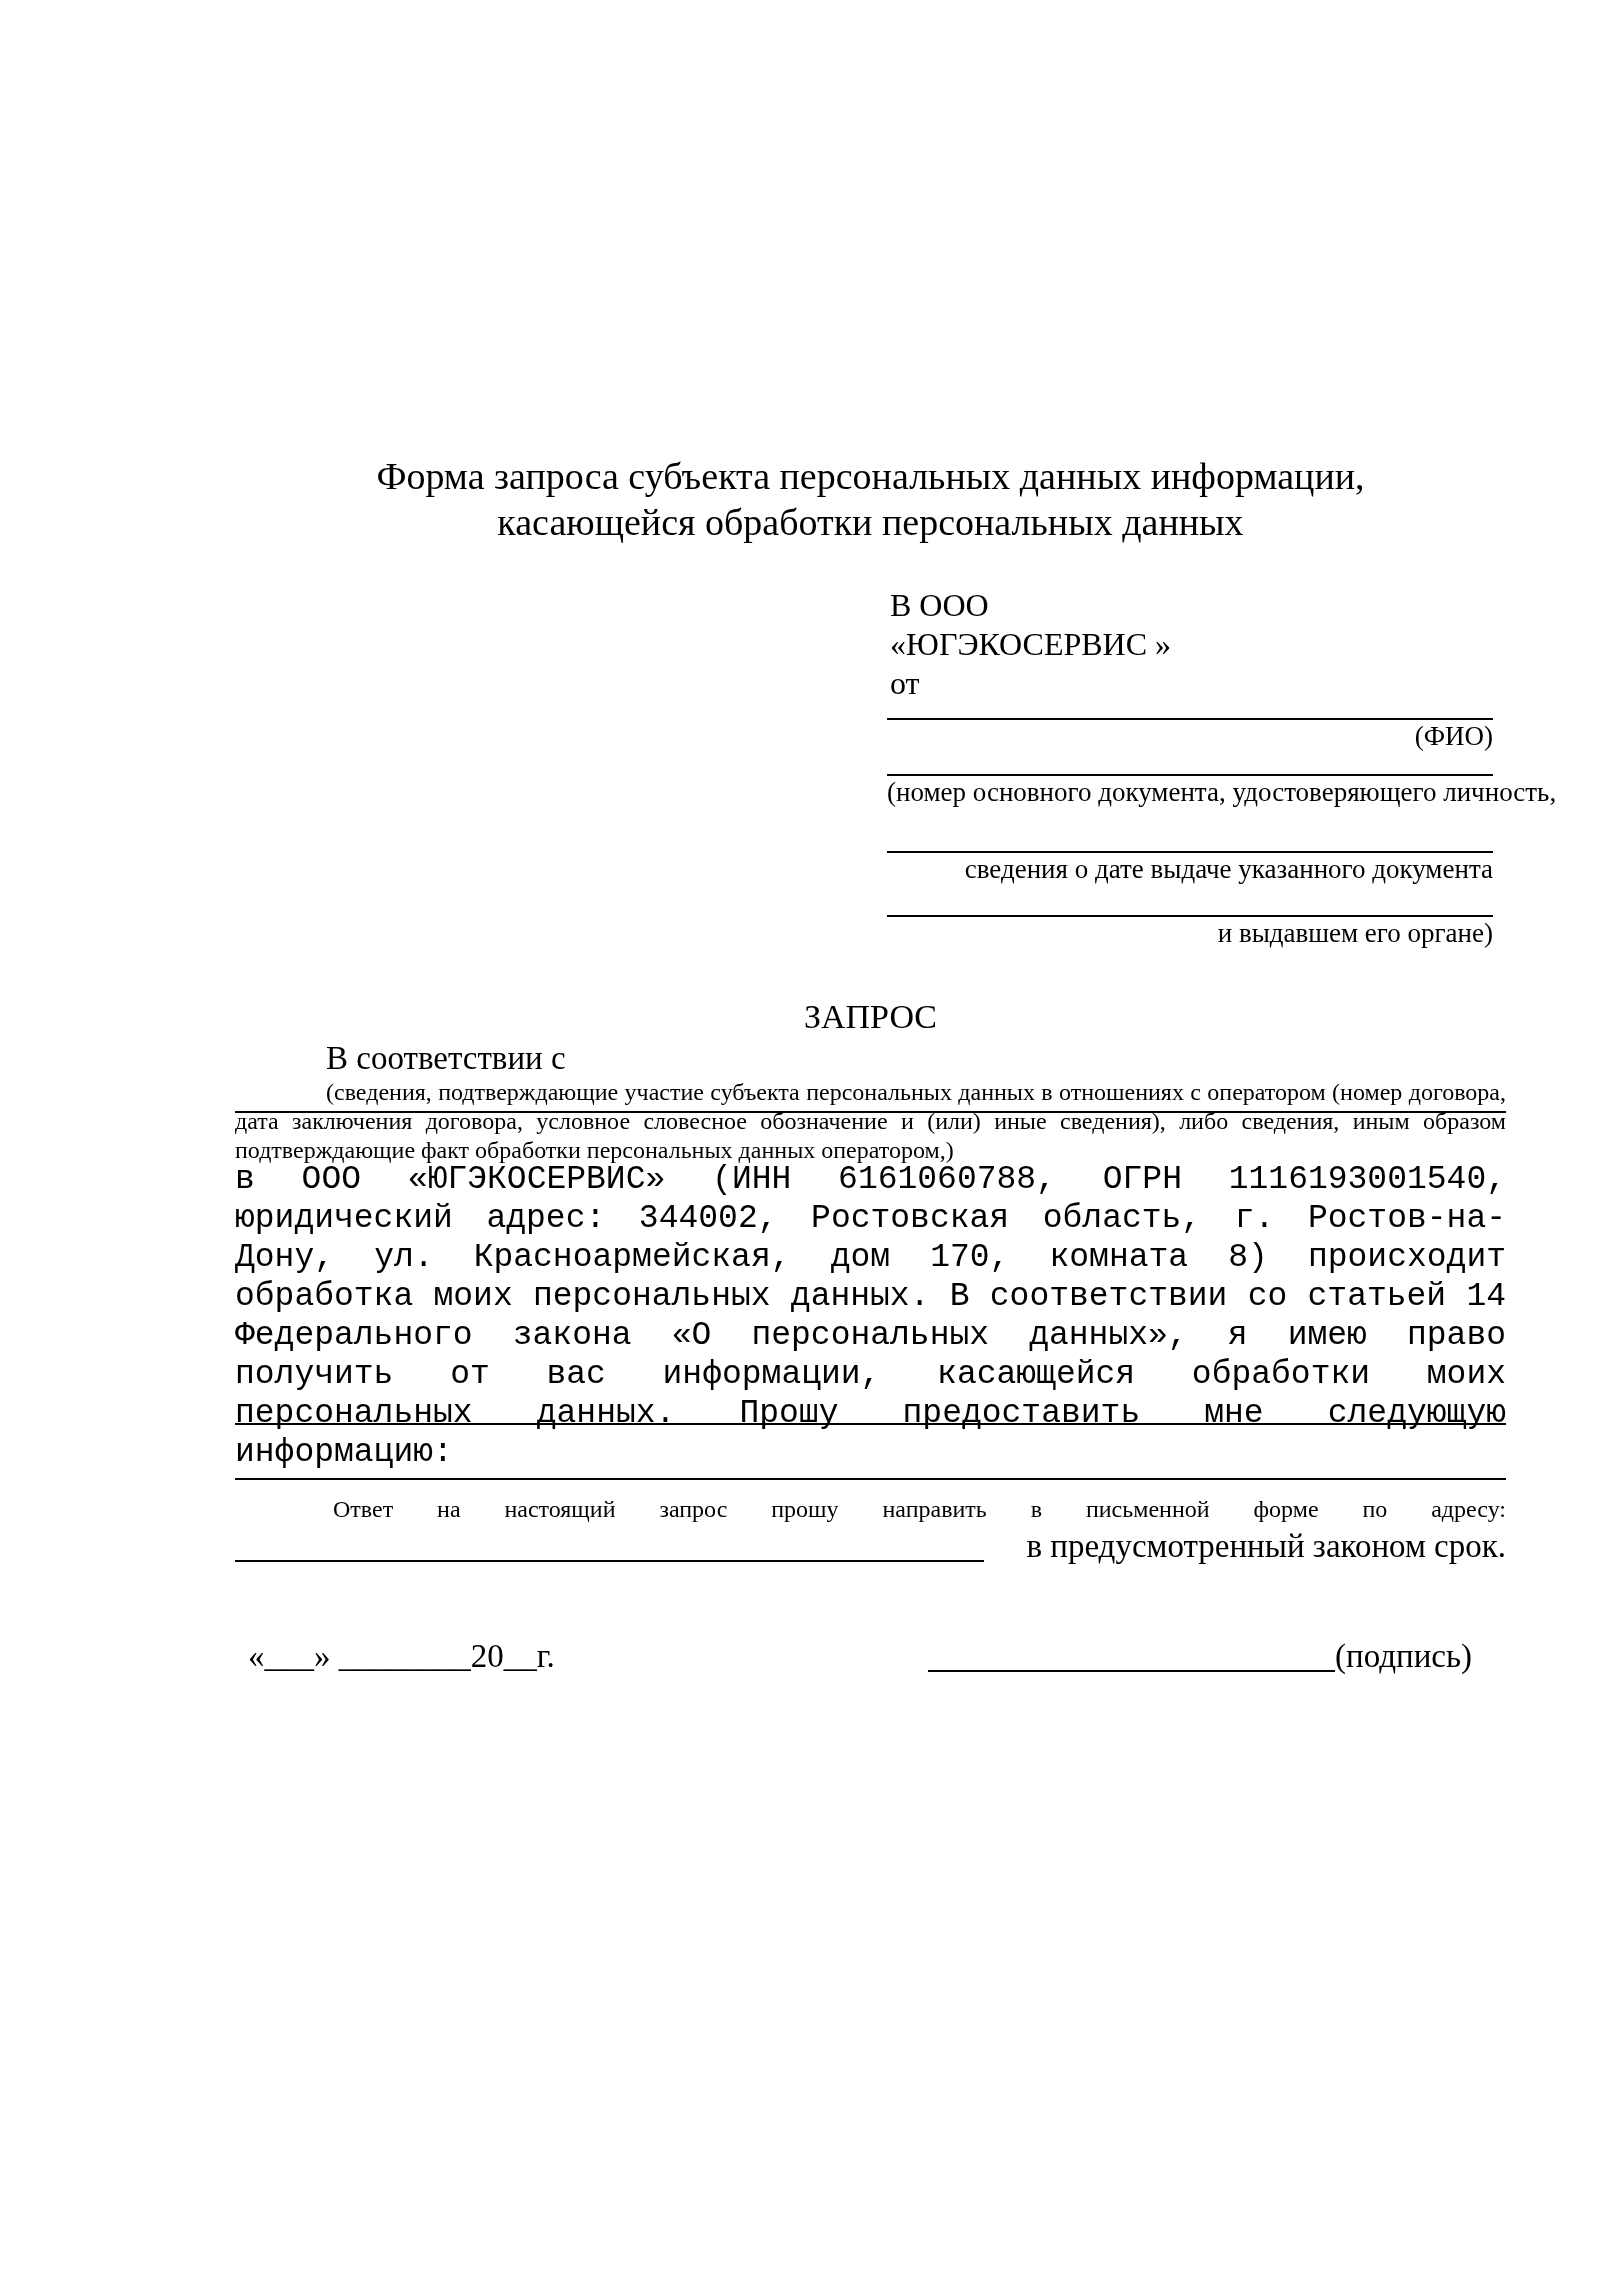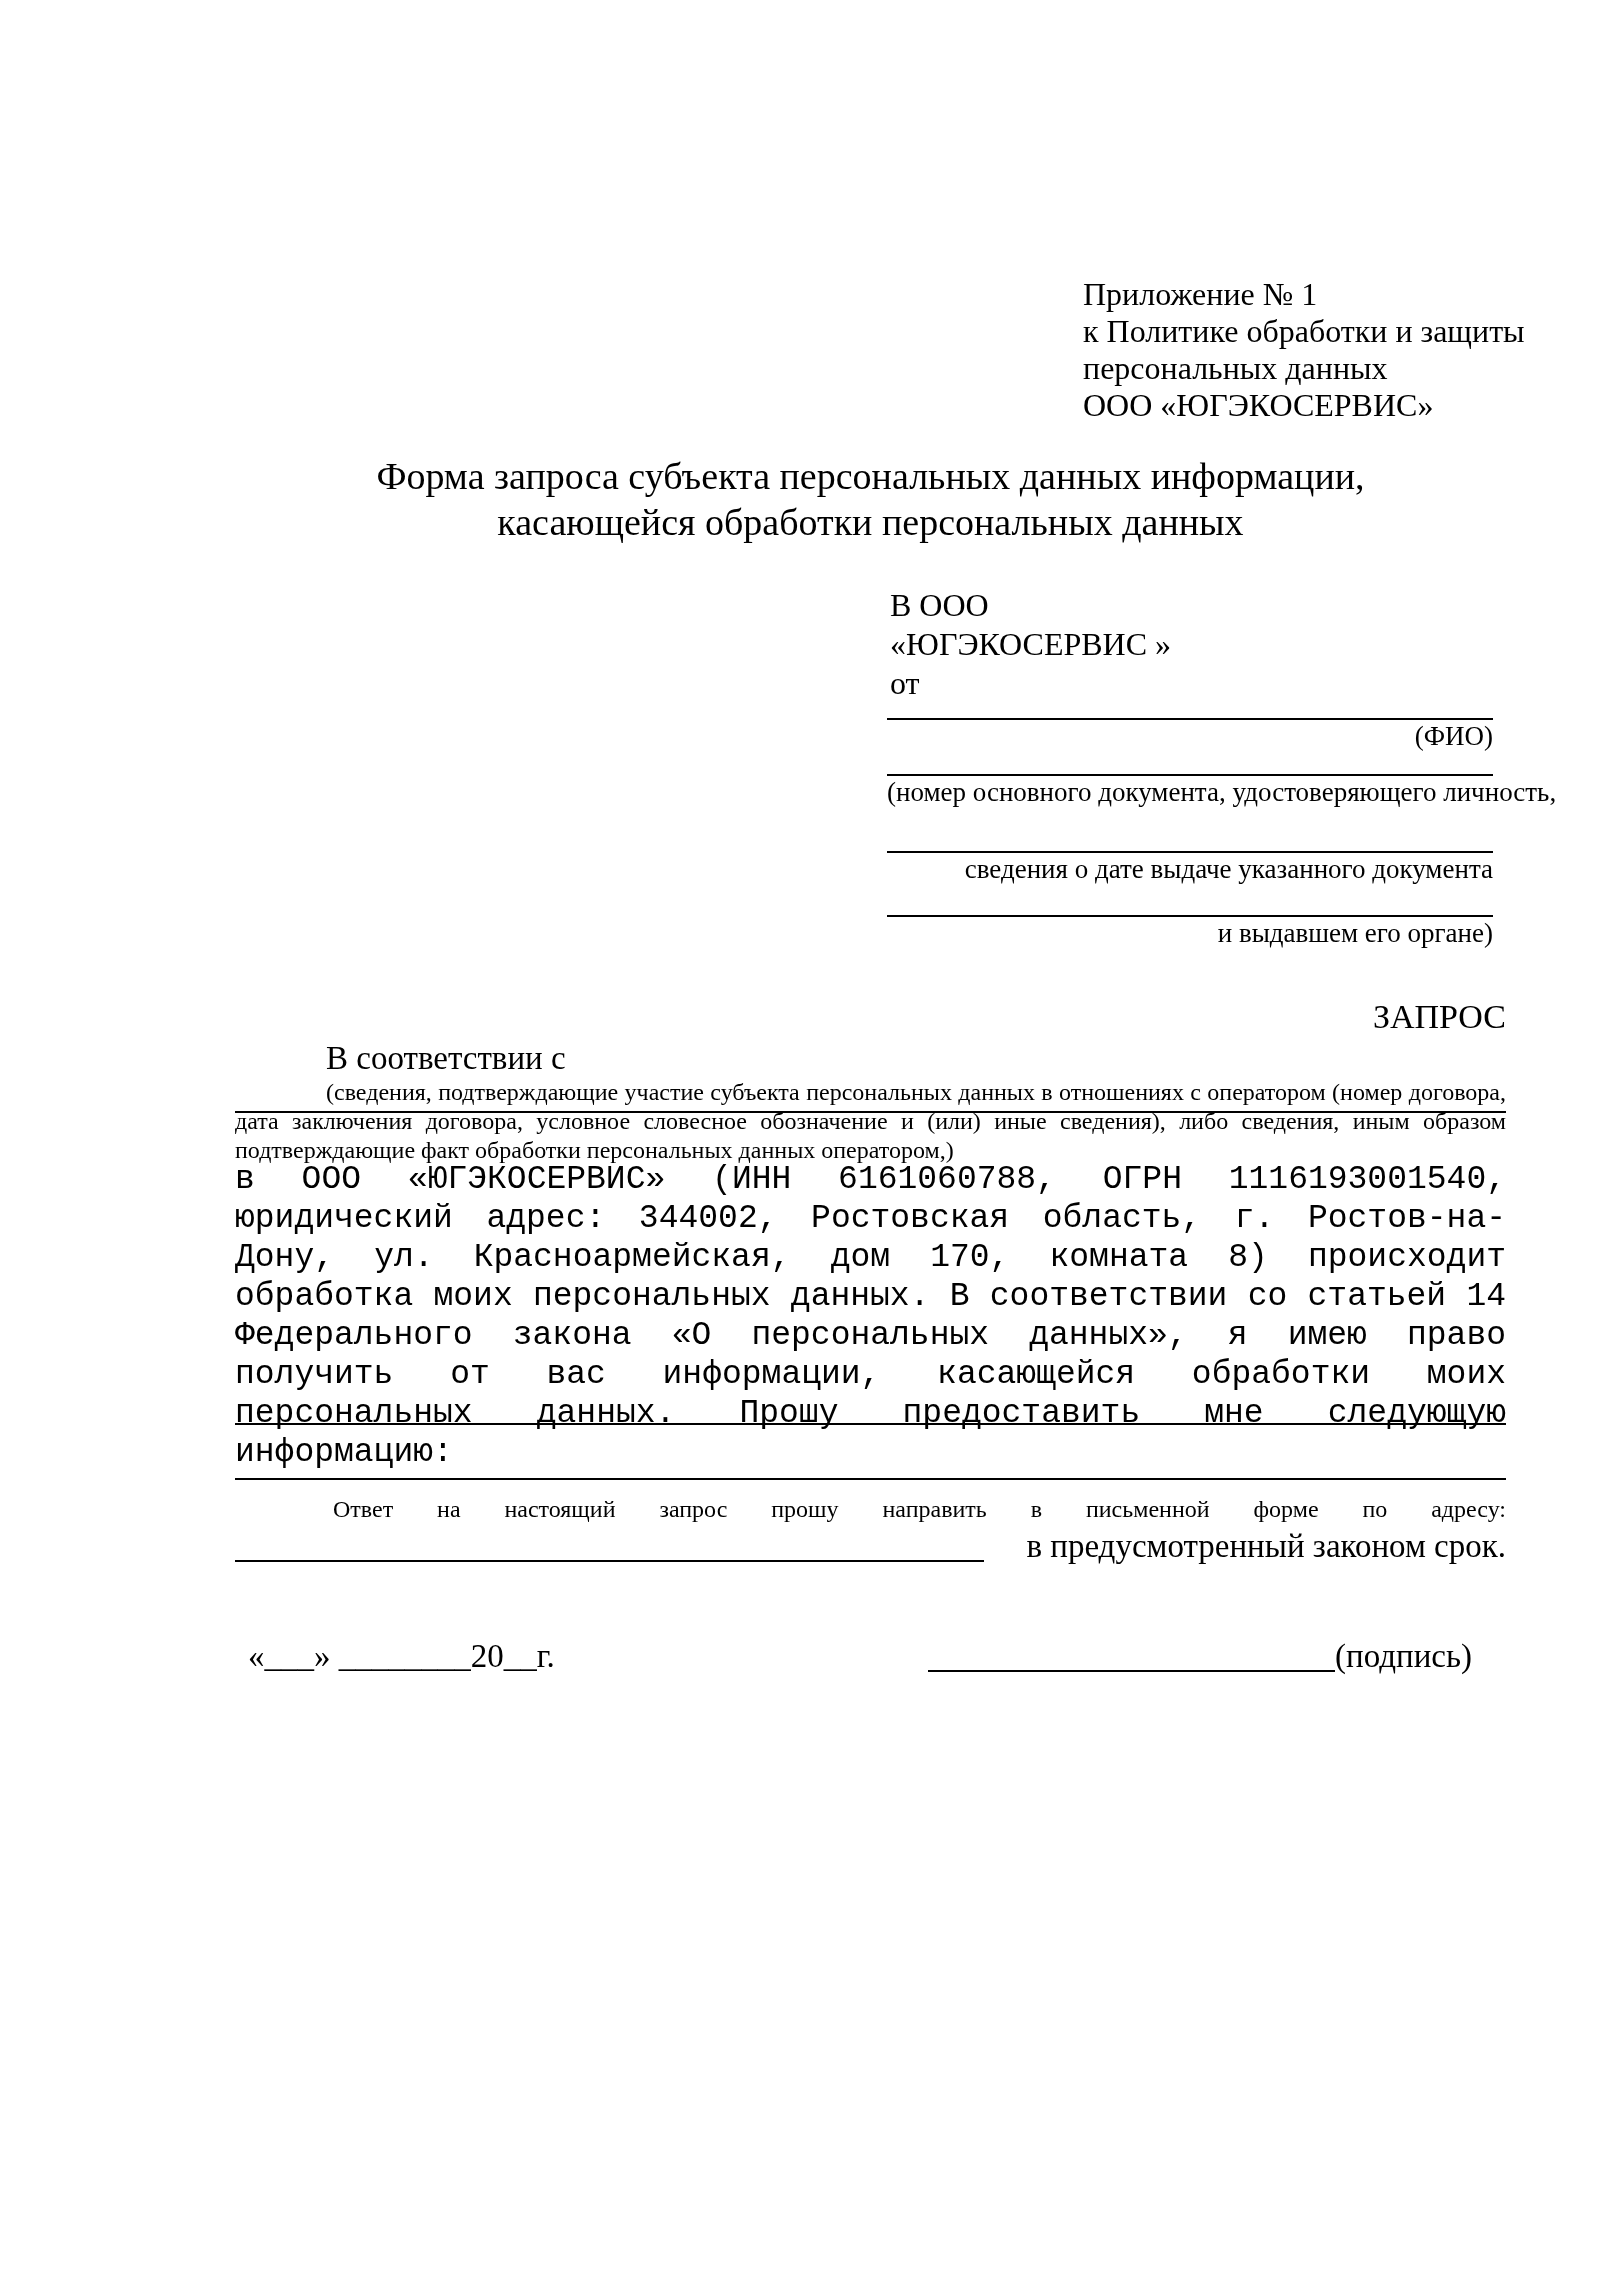--- a/index.html
+++ b/index.html
@@ -37,21 +37,21 @@
     position: absolute; left: 887px; width: 606px;
     text-align: right; font-size: 27px; line-height: 27.4px; white-space: nowrap;
   }
   .c1 { top: 723px; }
   .c2 { top: 779px; }
   .c3 { top: 856px; }
   .c4 { top: 920px; }
   
   .zapros {
     position: absolute; left: 235px; top: 996px; width: 1271px;
-    text-align: right; font-size: 34px; line-height: 41px;
+    text-align: center; font-size: 34px; line-height: 41px;
   }
   
   .sootv {
     position: absolute; left: 235px; top: 1039px; width: 1271px;
     display: flex; font-size: 33px; line-height: 39px; flex-direction: column;
   }
   .sootv-text { padding-left: 91px; white-space: nowrap; margin-right: 9.8px; }
   .fill { flex: 1 1 auto; height: 33px; border-bottom: 2px solid #000000; }
   
   .note {
@@ -86,26 +86,20 @@
   .date-field { white-space: nowrap; }
   .sig-group { display: flex; margin-right: 47px; }
   .sigline { width: 407px; height: 33px; border-bottom: 2px solid #000000; }
   .sig-caption { white-space: nowrap; }
 </style>
 </head>
 <body>
 
 <div class="page">
 
-  <div class="hdr">
-    <div>Приложение № 1</div>
-    <div>к Политике обработки и защиты</div>
-    <div>персональных данных</div>
-    <div>ООО «ЮГЭКОСЕРВИС»</div>
-  </div>
 
   <div class="title">
     <div>Форма запроса субъекта персональных данных информации,</div>
     <div>касающейся обработки персональных данных</div>
   </div>
 
   <div class="recipient">
     <div>В ООО</div>
     <div>«ЮГЭКОСЕРВИС »</div>
     <div>от</div>

